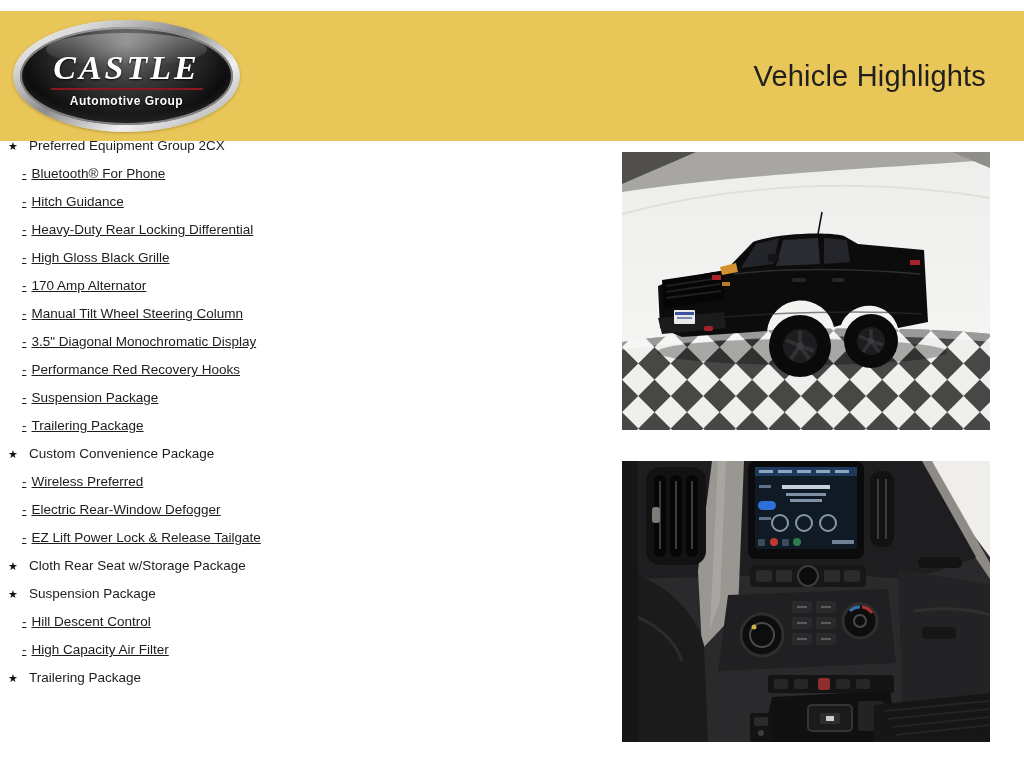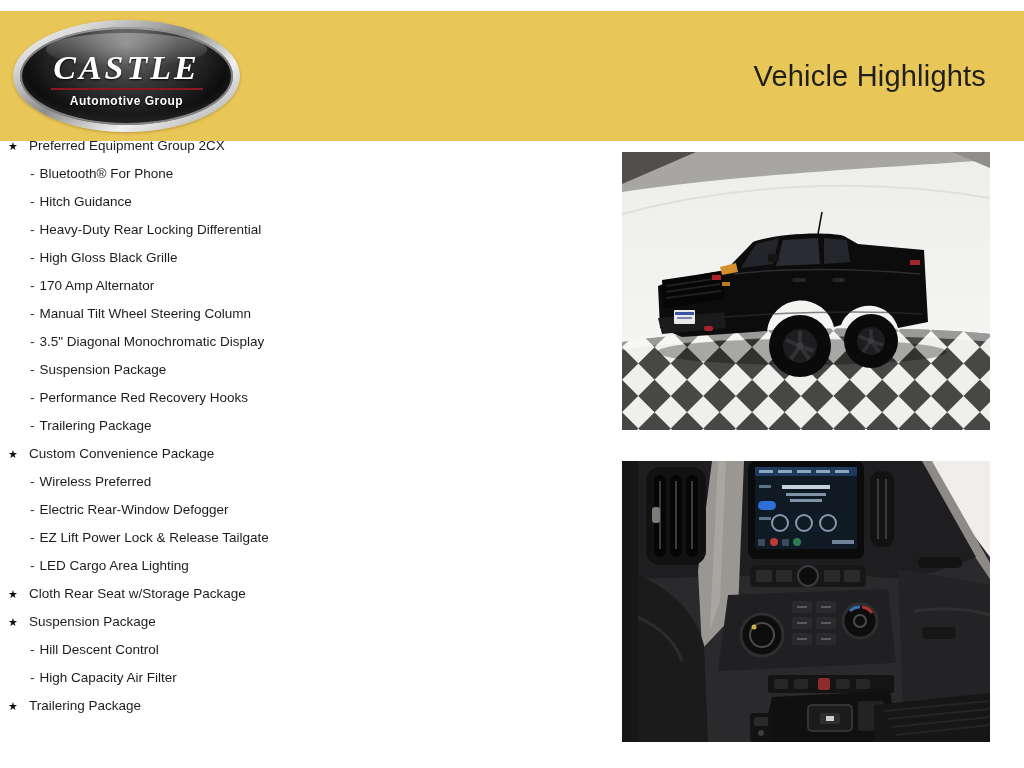--- a/index.html
+++ b/index.html
@@ -30,21 +30,21 @@
   .logo-rule { width:152px; height:2px; background:#8e1620; margin:3px 0 4px 0; }
   .logo-tagline { color:#ffffff; font-weight:bold; font-size:12px; letter-spacing:0.5px;
     text-shadow:0 1px 1px #000; }
 
   
   .features { position:absolute; left:0; top:132px; width:600px; list-style:none; }
   .features li { position:relative; height:28px; line-height:28px; font-size:13.5px;
     color:#1c1c1c; white-space:nowrap; }
   .features li.main-item .bullet { position:absolute; left:8px; top:0; font-size:11px; color:#111; }
   .features li.main-item .label { margin-left:29px; }
-  .features li.sub-item { padding-left:30px; }
+  .features li.sub-item { padding-left:22px;text-decoration:underline; }
   .features li.sub-item .bullet { color:#1c1c1c; }
   .features li.sub-item .label { margin-left:5px; }
 
   
   .photo { position:absolute; left:622px; overflow:hidden; }
   .photo.exterior { top:152px; width:368px; height:278px; }
   .photo.interior { top:461px; width:368px; height:281px; }
   .photo svg { display:block; width:100%; height:100%; }
 </style>
 </head>
@@ -95,50 +95,47 @@
 
     <li class="sub-item">
       <span class="bullet">-</span><span class="label">Manual Tilt Wheel Steering Column</span>
     </li>
 
     <li class="sub-item">
       <span class="bullet">-</span><span class="label">3.5" Diagonal Monochromatic Display</span>
     </li>
 
     <li class="sub-item">
+      <span class="bullet">-</span><span class="label">Performance Red Recovery Hooks</span>
+    </li>
+
+    <li class="sub-item">
       <span class="bullet">-</span><span class="label">Suspension Package</span>
     </li>
 
     <li class="sub-item">
-      <span class="bullet">-</span><span class="label">Performance Red Recovery Hooks</span>
-    </li>
-
-    <li class="sub-item">
       <span class="bullet">-</span><span class="label">Trailering Package</span>
     </li>
 
     <li class="main-item">
       <span class="bullet">★</span><span class="label">Custom Convenience Package</span>
     </li>
 
     <li class="sub-item">
       <span class="bullet">-</span><span class="label">Wireless Preferred</span>
     </li>
 
     <li class="sub-item">
       <span class="bullet">-</span><span class="label">Electric Rear-Window Defogger</span>
     </li>
 
     <li class="sub-item">
       <span class="bullet">-</span><span class="label">EZ Lift Power Lock &amp; Release Tailgate</span>
     </li>
 
-    <li class="sub-item">
-      <span class="bullet">-</span><span class="label">LED Cargo Area Lighting</span>
-    </li>
 
     <li class="main-item">
       <span class="bullet">★</span><span class="label">Cloth Rear Seat w/Storage Package</span>
     </li>
 
     <li class="main-item">
       <span class="bullet">★</span><span class="label">Suspension Package</span>
     </li>
 
     <li class="sub-item">

